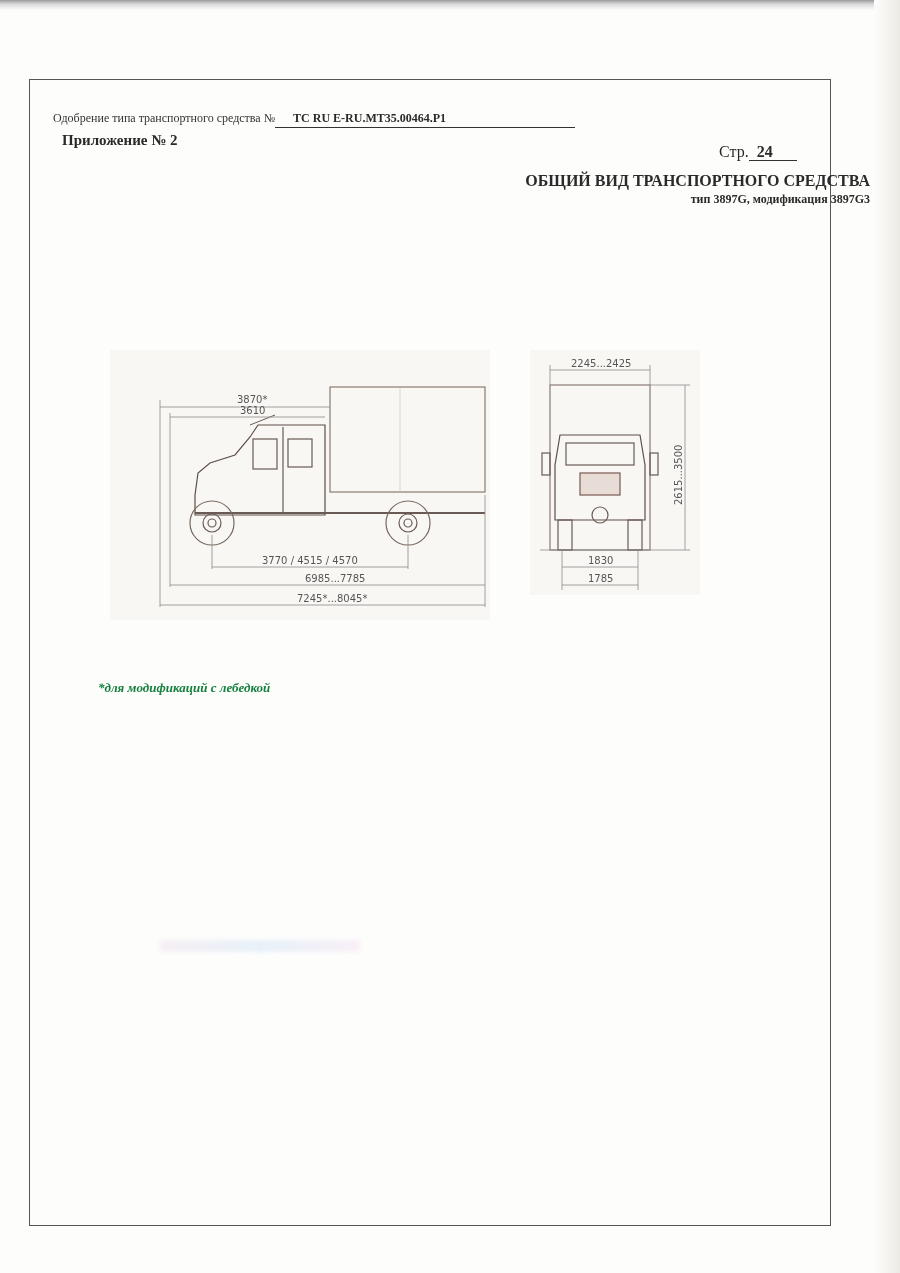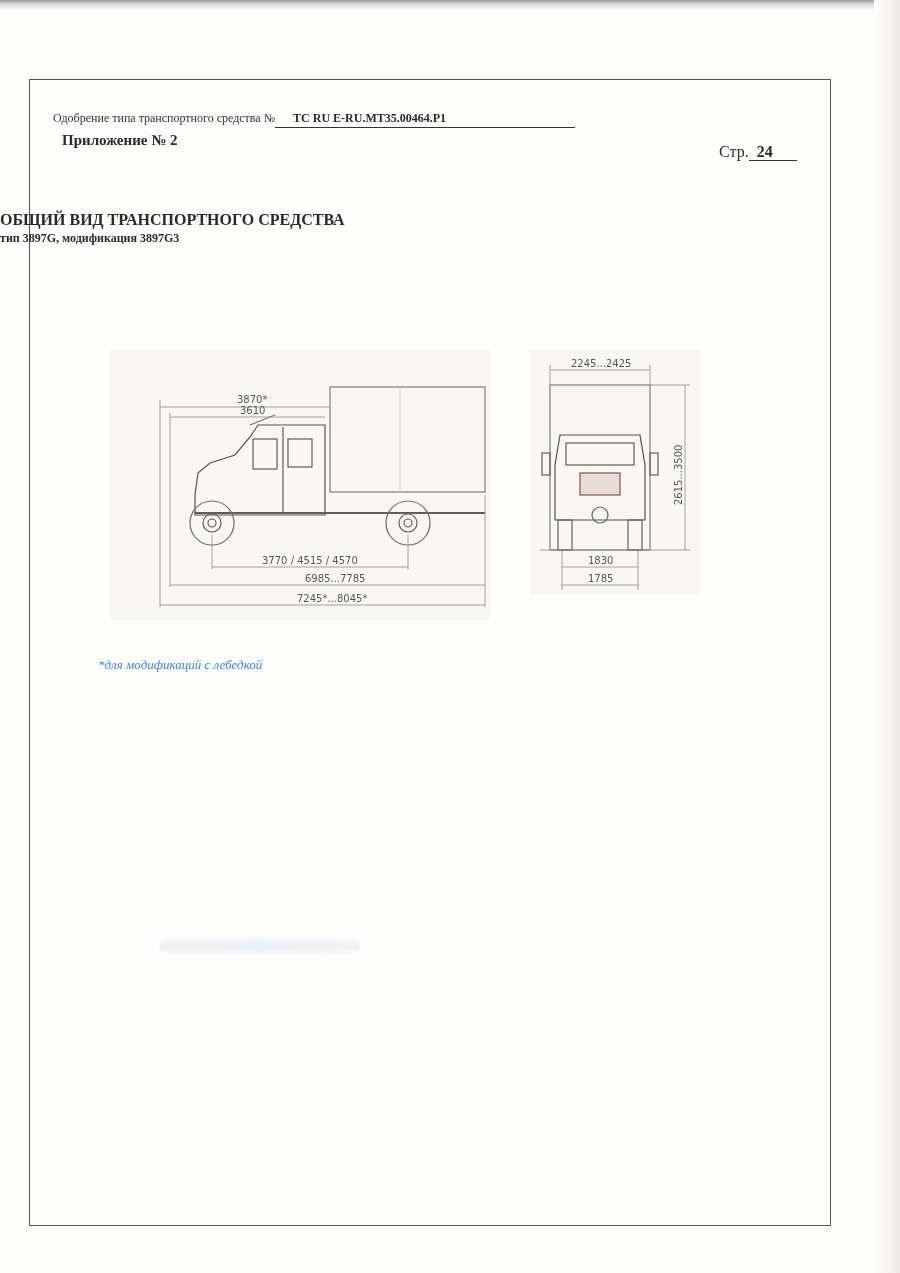--- a/index.html
+++ b/index.html
@@ -35,35 +35,34 @@
       position: absolute; left: 719px; top: 110px; font-size: 16px; white-space: nowrap; margin-top: 33px;
     }
     .page-no .pg {
       display: inline-block; font-weight: bold; border-bottom: 1.3px solid #333;
       width: 40px; padding-left: 8px; line-height: 17px;
     }
     .appendix {
       position: absolute; left: 62px; top: 132px; font-size: 15px; font-weight: bold;
     }
     .title {
-      position: absolute; left: 0; width: 870px; text-align: left;
+      position: absolute; left: 0; width: 870px; text-align: right;
       font-weight: bold;
-      margin-top: 39px;
     }
     .title.t1 { top: 172px; font-size: 16px; }
     .title.t2 { top: 192px; font-size: 12px; }
     .drawing {
       position: absolute; left: 100px; top: 345px; width: 640px; height: 285px;
     }
     .dim {
       font-family: "DejaVu Sans", "Liberation Sans", sans-serif;
       font-size: 10px; fill: #555;
     }
     .footnote {
-      position: absolute; left: 98px; top: 657px; font-size: 13px; font-style: italic; color: #3b82f6;
+      position: absolute; left: 98px; top: 680px; font-size: 13px; font-style: italic; color: #15803d; font-weight: bold;
     }
     .smudge {
       position: absolute; left: 160px; top: 940px; width: 200px; height: 12px;
       background: linear-gradient(to right, rgba(230,200,220,0.25), rgba(190,220,240,0.35), rgba(240,200,230,0.25));
       filter: blur(2px);
     }
   </style>
 </head>
 <body>
 

